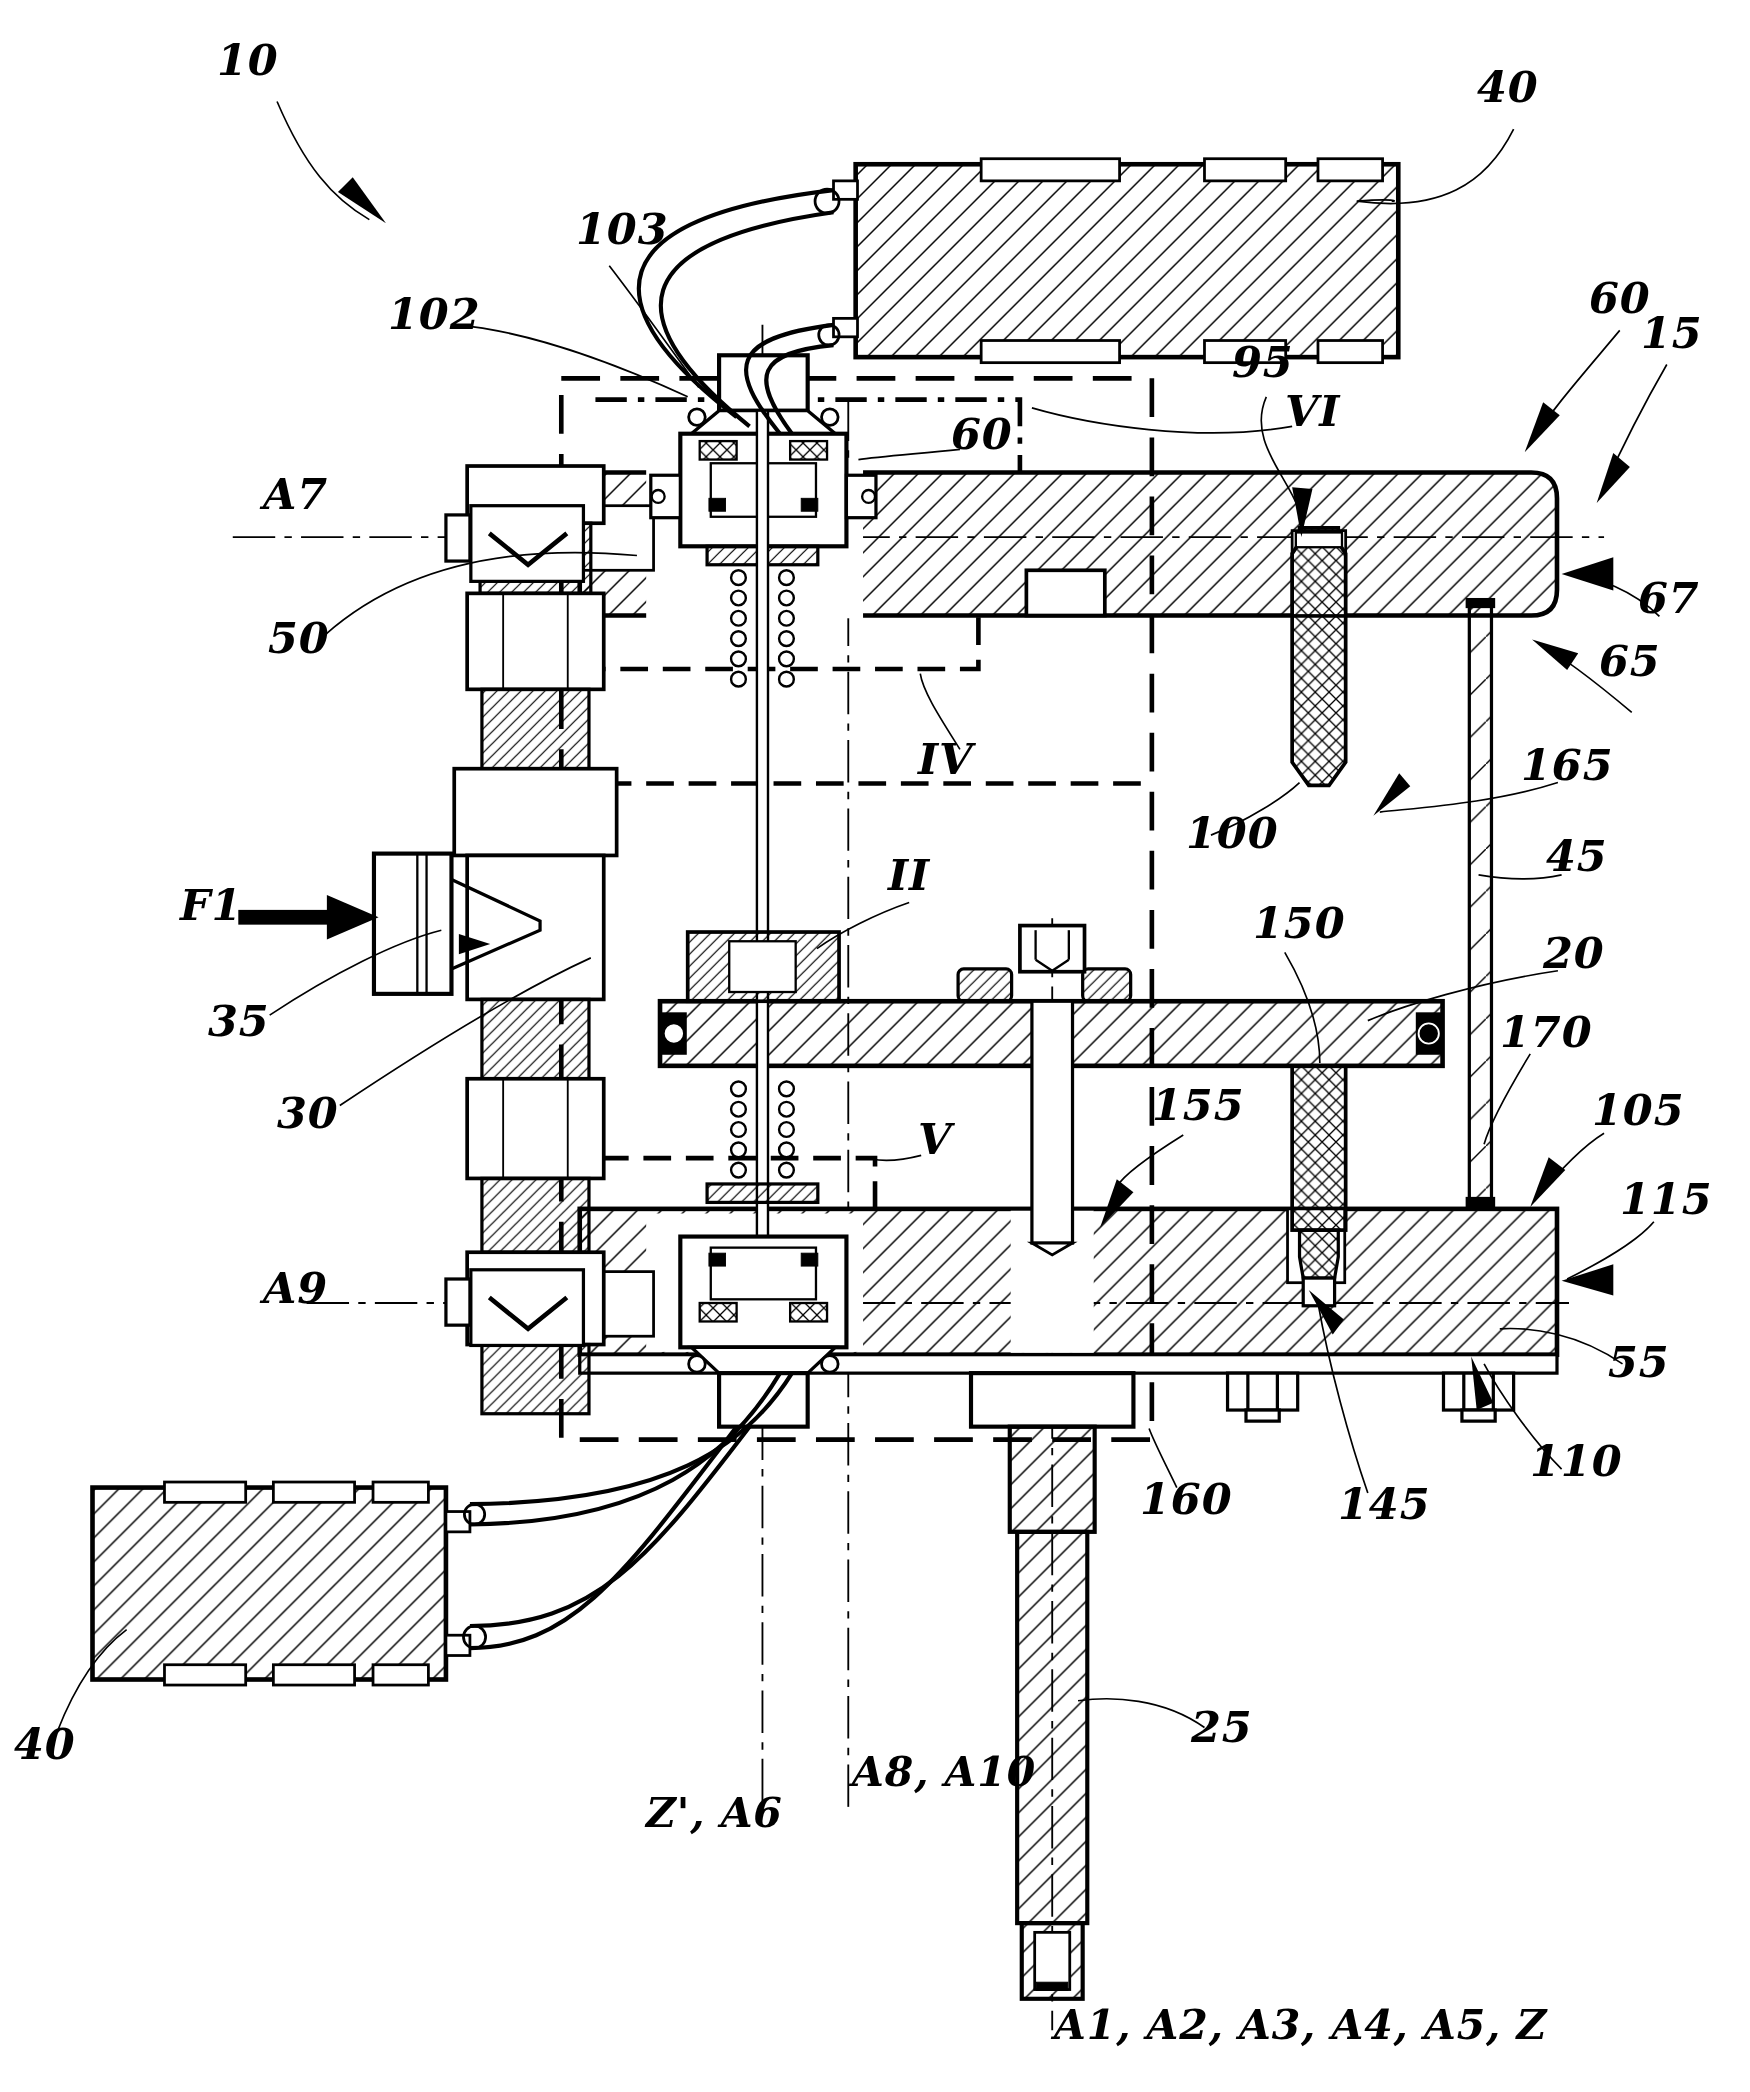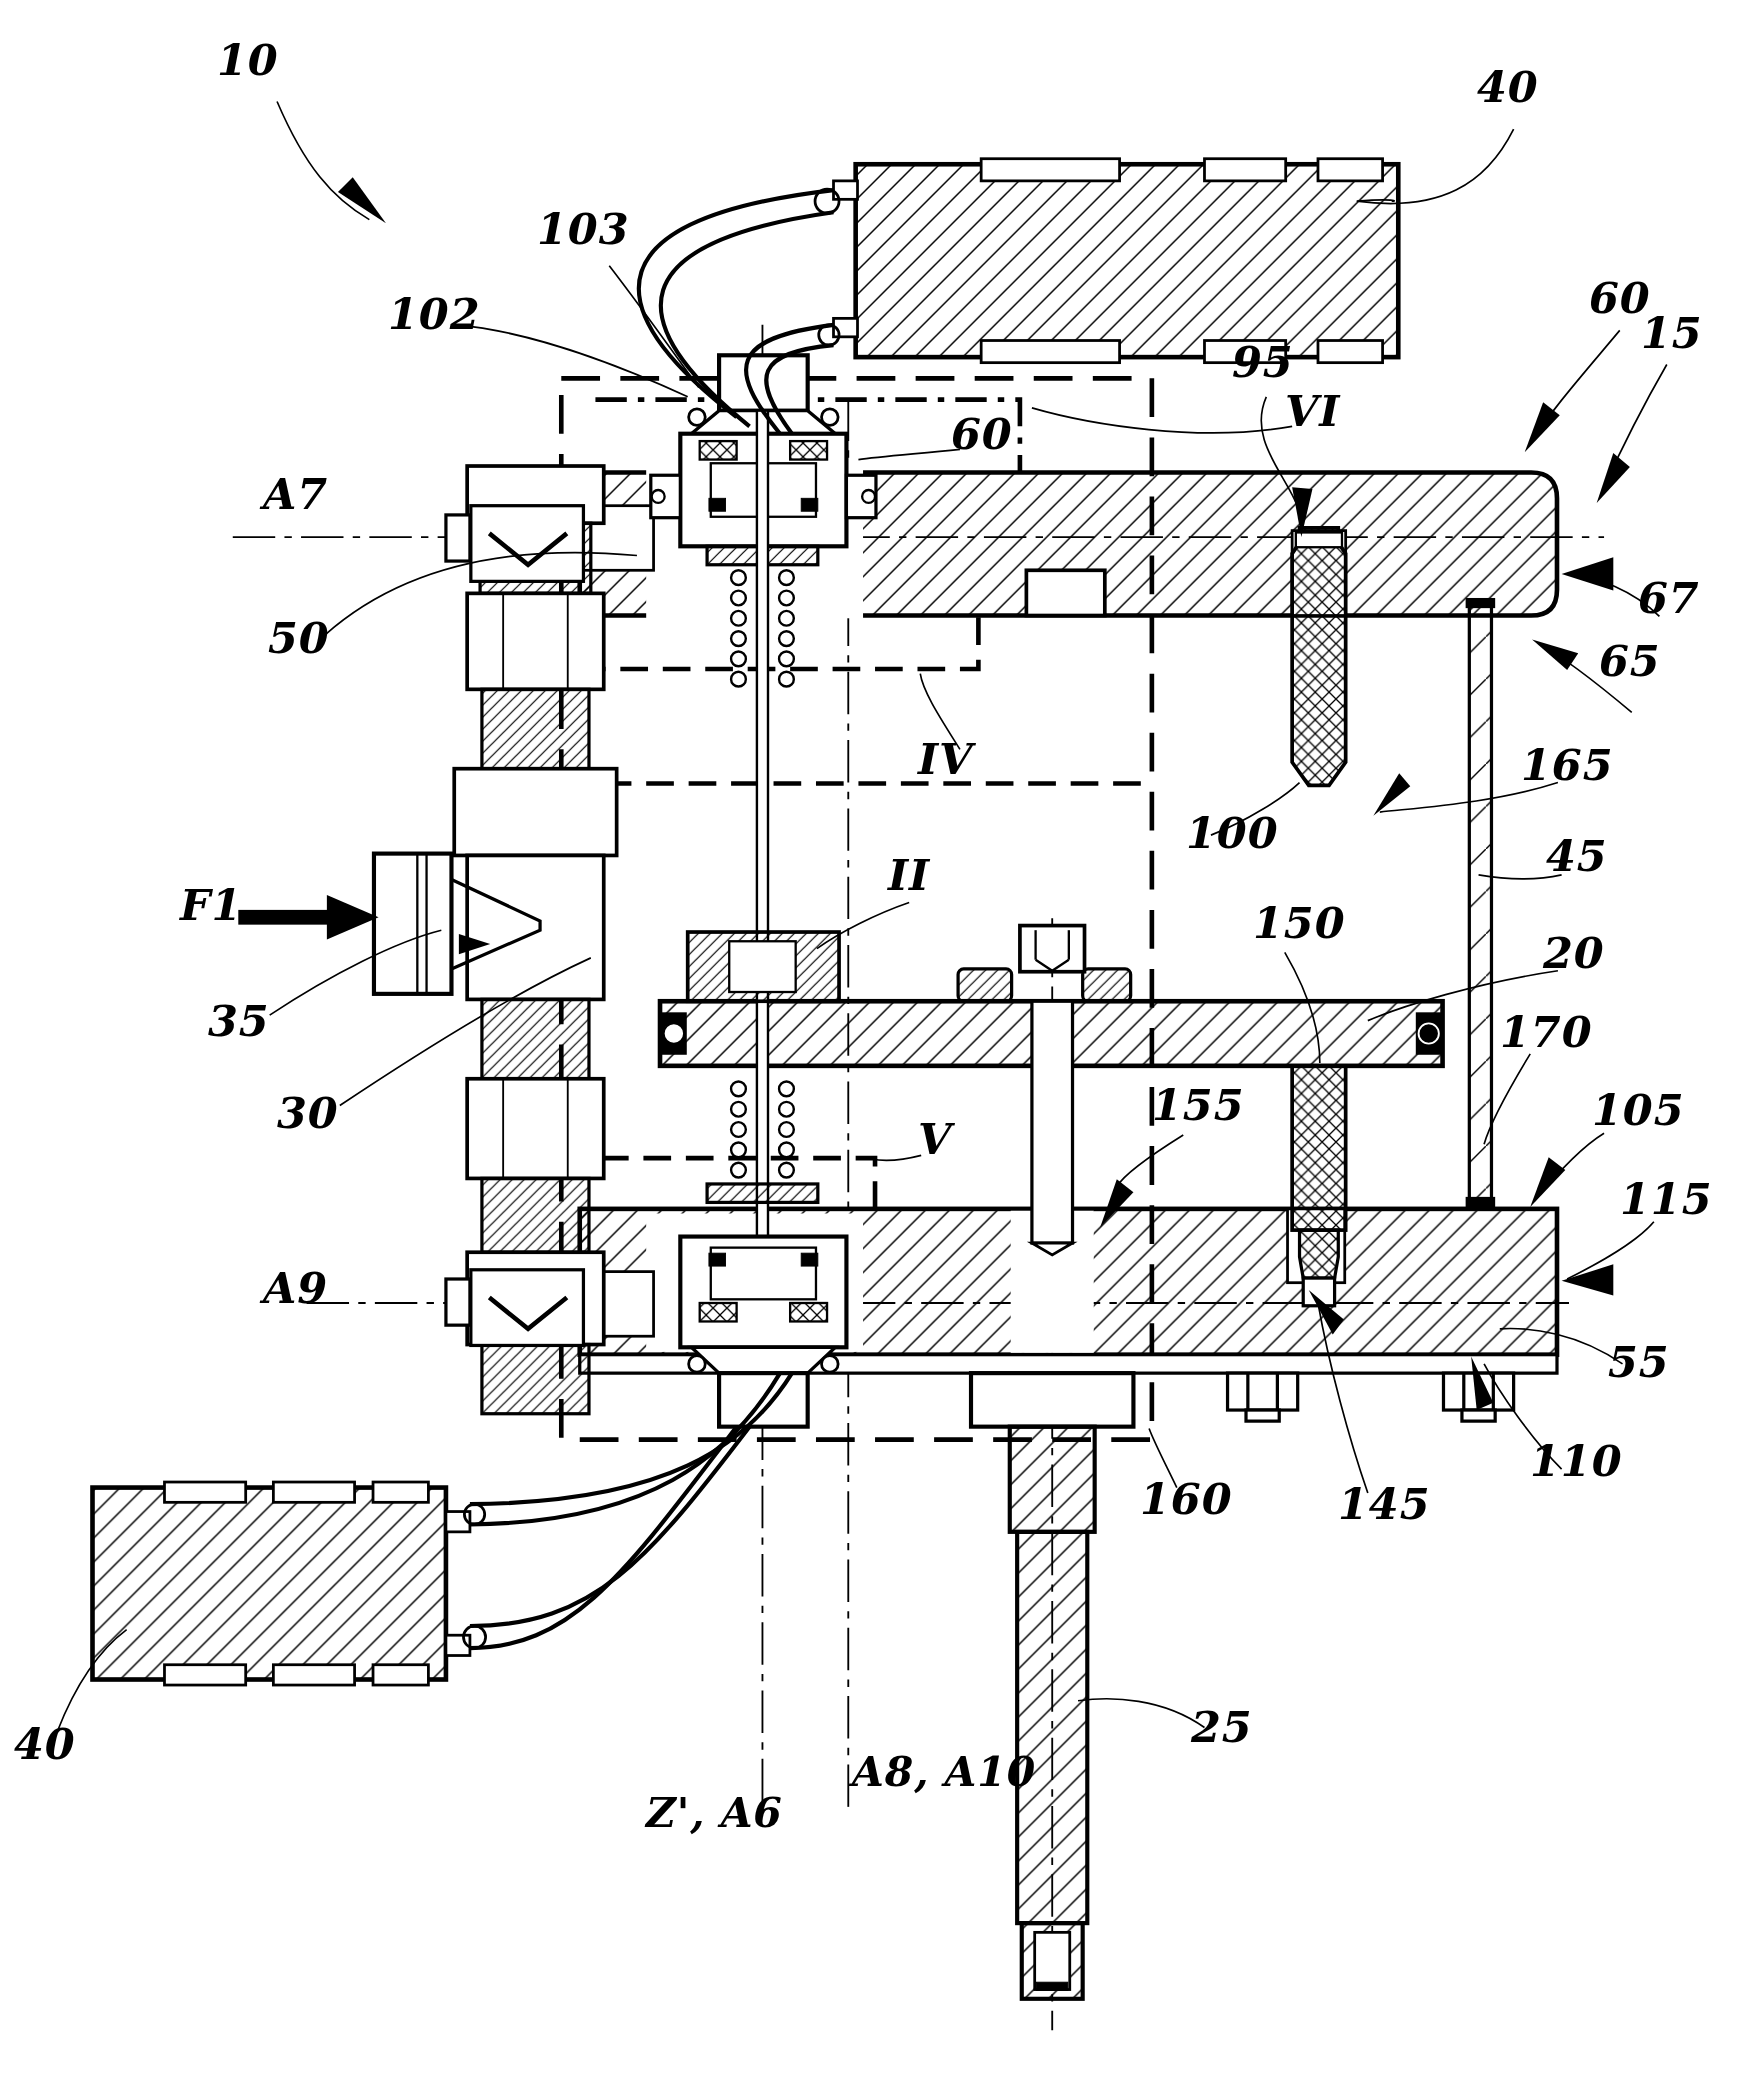--- a/index.html
+++ b/index.html
@@ -318,21 +318,21 @@
     <path d="M1275,1612 C1262,1585 1250,1562 1245,1548"></path>
     <path d="M1482,1618 C1462,1560 1440,1480 1428,1412"></path>
     <path d="M1692,1592 C1660,1560 1625,1510 1608,1478"></path>
     <path d="M62,1876 C80,1830 105,1790 137,1766"></path>
     <path d="M1305,1872 C1260,1840 1205,1838 1168,1843"></path>
   </g>
 </svg>
 
 <div class="label" style="left:217px;top:39px">10</div>
 <div class="label" style="left:1477px;top:66px">40</div>
-<div class="label" style="left:537px;top:208px">103</div>
+<div class="label" style="left:576px;top:208px">103</div>
 <div class="label" style="left:388px;top:293px">102</div>
 <div class="label" style="left:951px;top:413px">60</div>
 <div class="label" style="left:1285px;top:390px">VI</div>
 <div class="label" style="left:1232px;top:341px">95</div>
 <div class="label" style="left:1589px;top:277px">60</div>
 <div class="label" style="left:1641px;top:312px">15</div>
 <div class="label" style="left:263px;top:473px">A7</div>
 <div class="label" style="left:268px;top:617px">50</div>
 <div class="label" style="left:1638px;top:577px">67</div>
 <div class="label" style="left:1599px;top:640px">65</div>
@@ -353,15 +353,16 @@
 <div class="label" style="left:1620px;top:1178px">115</div>
 <div class="label" style="left:263px;top:1267px">A9</div>
 <div class="label" style="left:1608px;top:1341px">55</div>
 <div class="label" style="left:1140px;top:1478px">160</div>
 <div class="label" style="left:1338px;top:1483px">145</div>
 <div class="label" style="left:1530px;top:1440px">110</div>
 <div class="label" style="left:14px;top:1723px">40</div>
 <div class="label" style="left:1191px;top:1706px">25</div>
 <div class="label small" style="left:852px;top:1752px">A8, A10</div>
 <div class="label small" style="left:646px;top:1793px">Z', A6</div>
+<div class="label small" style="left:1054px;top:2005px">A1, A2, A3, A4, A5, Z</div>
 
 </div>
 
 
 </body></html>

